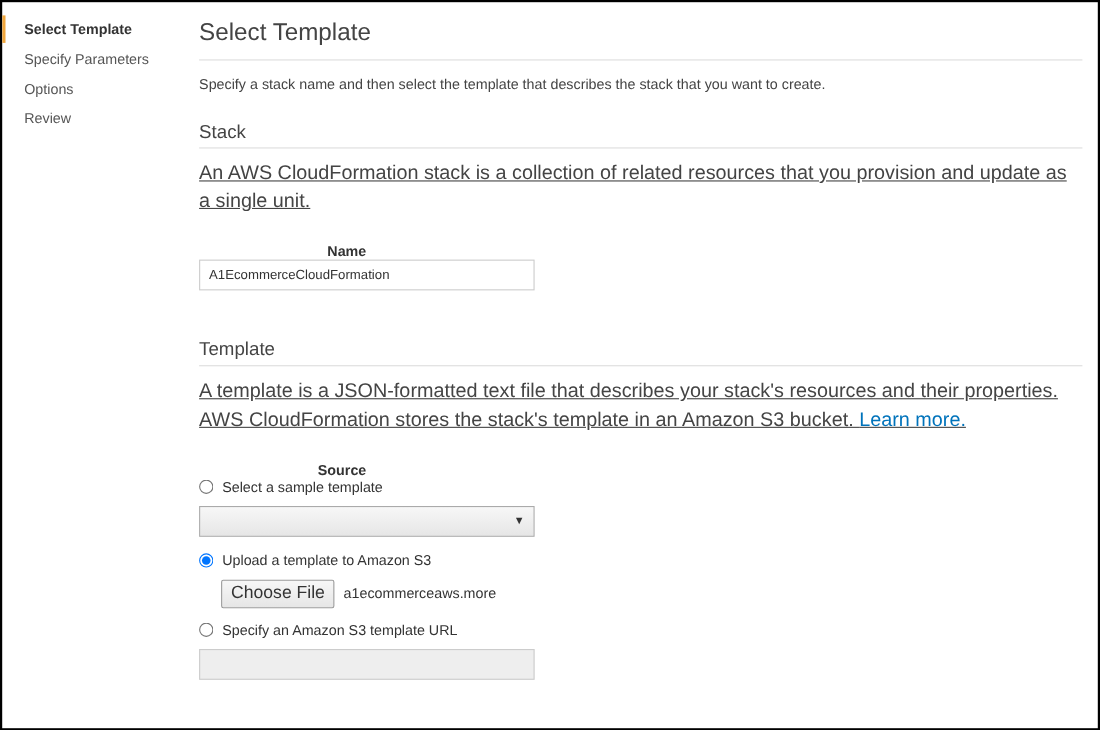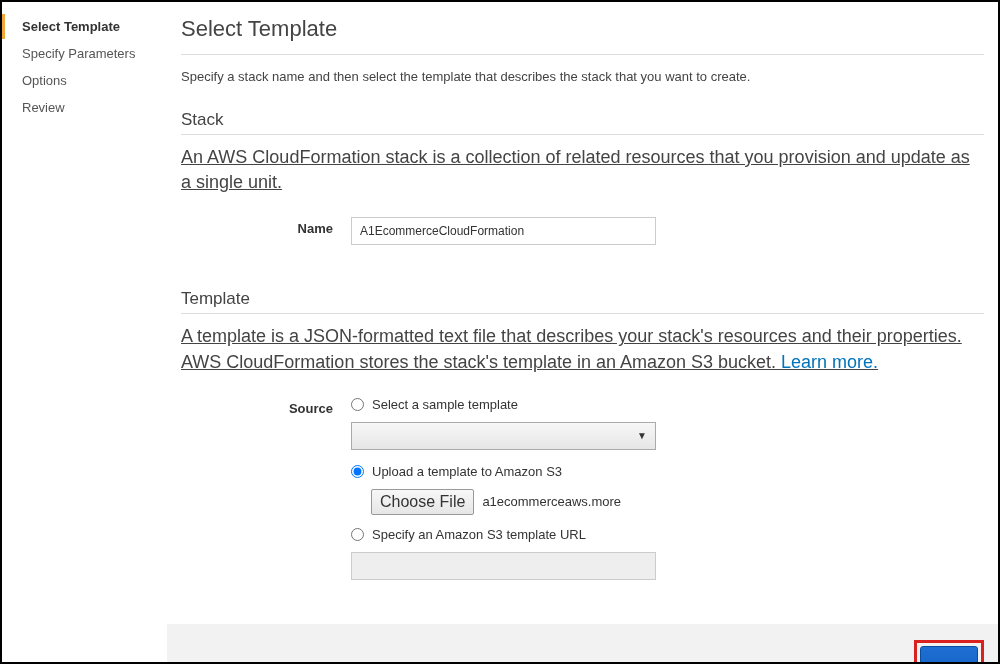--- a/index.html
+++ b/index.html
@@ -71,20 +71,21 @@
       text-decoration: underline;
     }
     .section-desc a {
       color: #0073bb;
       text-decoration: none;
     }
     .form-row {
       display: flex;
       align-items: flex-start;
       margin-bottom: 14px;
+      flex-direction: column;
     }
     .form-label {
       width: 170px;
       text-align: right;
       padding-right: 18px;
       font-weight: bold;
       color: #333;
       font-size: 13px;
       padding-top: 4px;
     }

